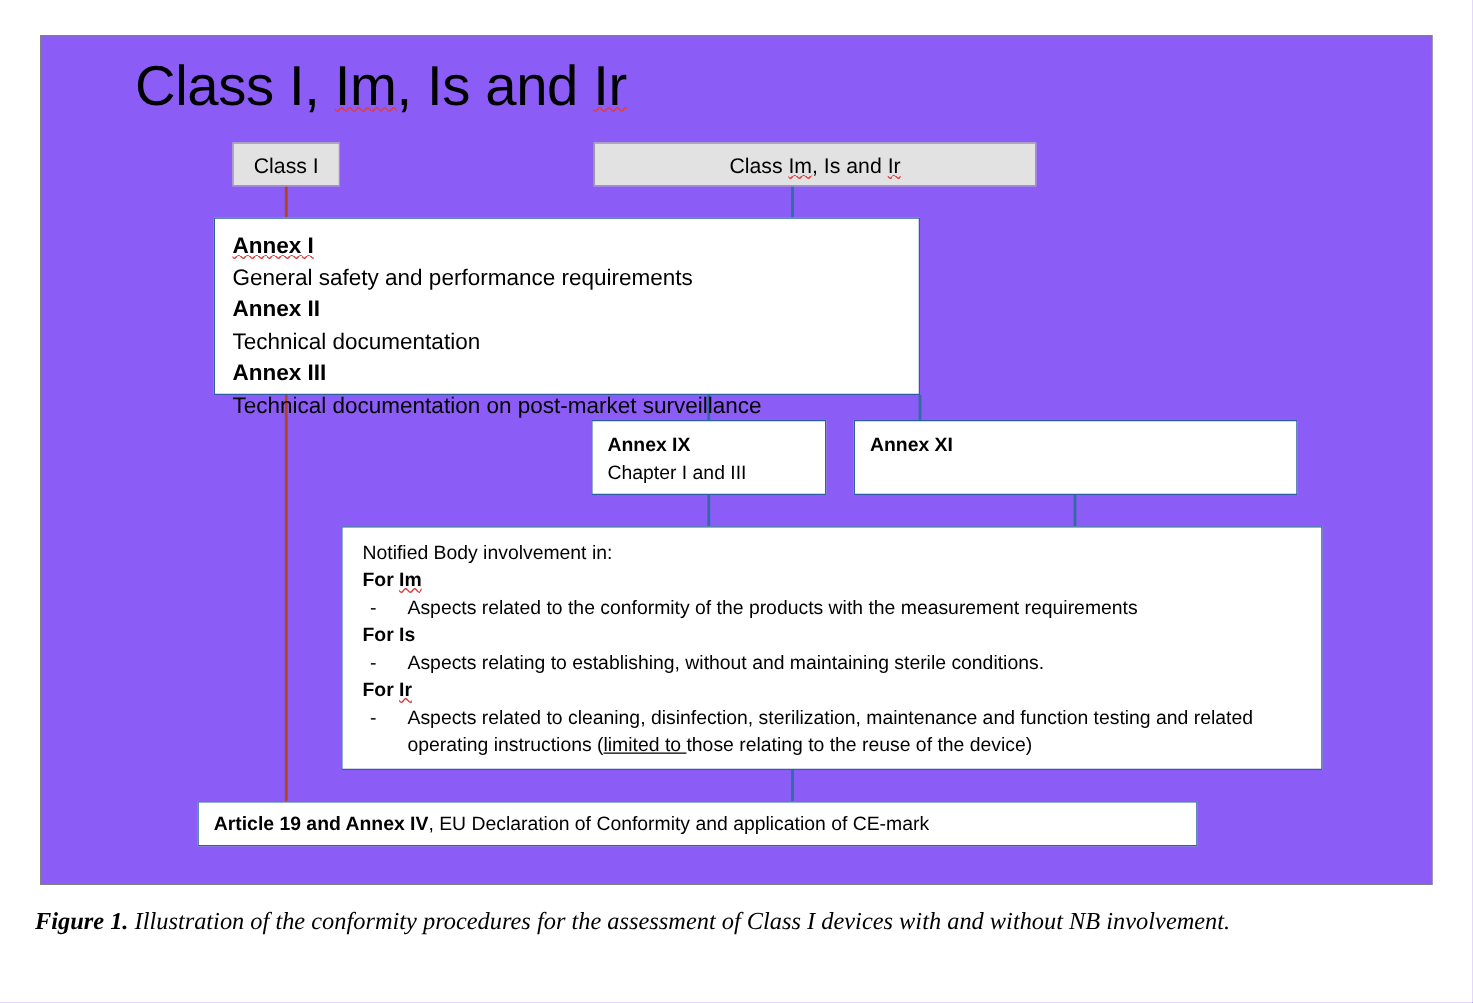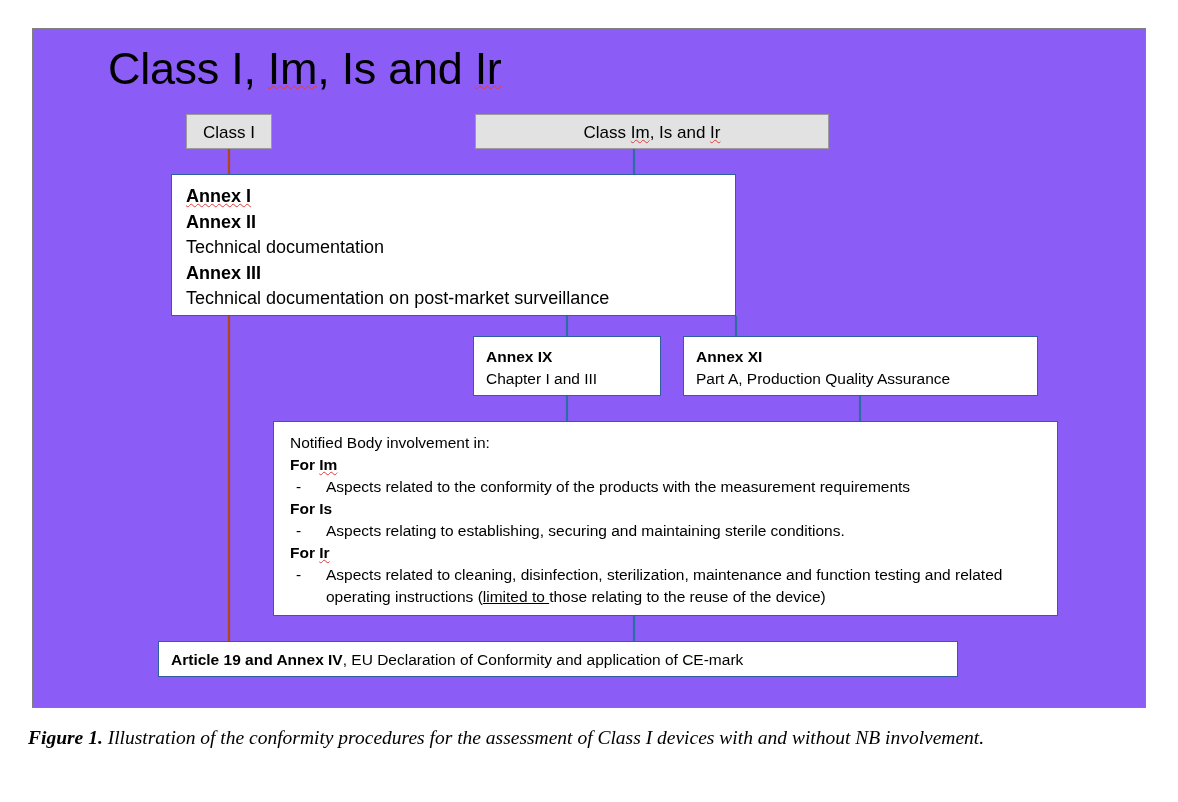--- a/index.html
+++ b/index.html
@@ -185,55 +185,55 @@
       <div class="box-inner">Class I</div>
     </div>
 
     <div class="box grey" id="box-class-imisir">
       <div class="box-inner">Class <span class="sq-ul">Im</span>, Is and <span class="sq-ul">Ir</span></div>
     </div>
 
     <div class="box" id="box-annex-i-ii-iii">
       <div class="box-inner">
         <div class="bold sq-ul" style="display:inline-block">Annex I</div>
+        <div>General safety and performance requirements</div>
         <div class="bold">Annex II</div>
         <div>Technical documentation</div>
         <div class="bold">Annex III</div>
         <div>Technical documentation on post-market surveillance</div>
       </div>
     </div>
 
     <div class="box" id="box-annex-ix">
       <div class="box-inner">
         <div class="bold">Annex IX</div>
         <div>Chapter I and III</div>
       </div>
     </div>
 
     <div class="box" id="box-annex-xi">
       <div class="box-inner">
         <div class="bold">Annex XI</div>
-        <div>Part A, Production Quality Assurance</div>
       </div>
     </div>
 
     <div class="box" id="box-nb">
       <div class="box-inner">
         <div>Notified Body involvement in:</div>
 
         <div class="bold">For <span class="sq-ul">Im</span></div>
         <div class="nb-item">
           <div class="nb-dash">-</div>
           <div class="nb-text">Aspects related to the conformity of the products with the measurement requirements</div>
         </div>
 
         <div class="bold">For Is</div>
         <div class="nb-item">
           <div class="nb-dash">-</div>
-          <div class="nb-text">Aspects relating to establishing, securing and maintaining sterile conditions.</div>
+          <div class="nb-text">Aspects relating to establishing, without and maintaining sterile conditions.</div>
         </div>
 
         <div class="bold">For <span class="sq-ul">Ir</span></div>
         <div class="nb-item">
           <div class="nb-dash">-</div>
           <div class="nb-text"><span>Aspects related to cleaning, disinfection, sterilization, maintenance and function testing and related operating instructions (</span><span class="u-underline">limited to </span><span>those relating to the reuse of the device)</span></div>
         </div>
       </div>
     </div>
 

